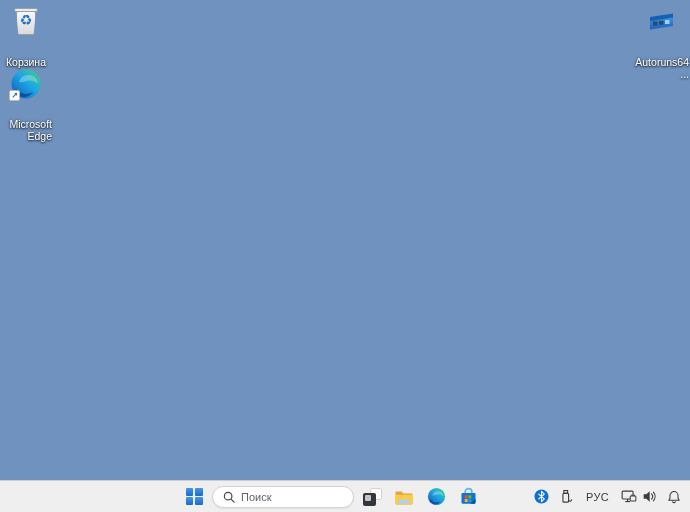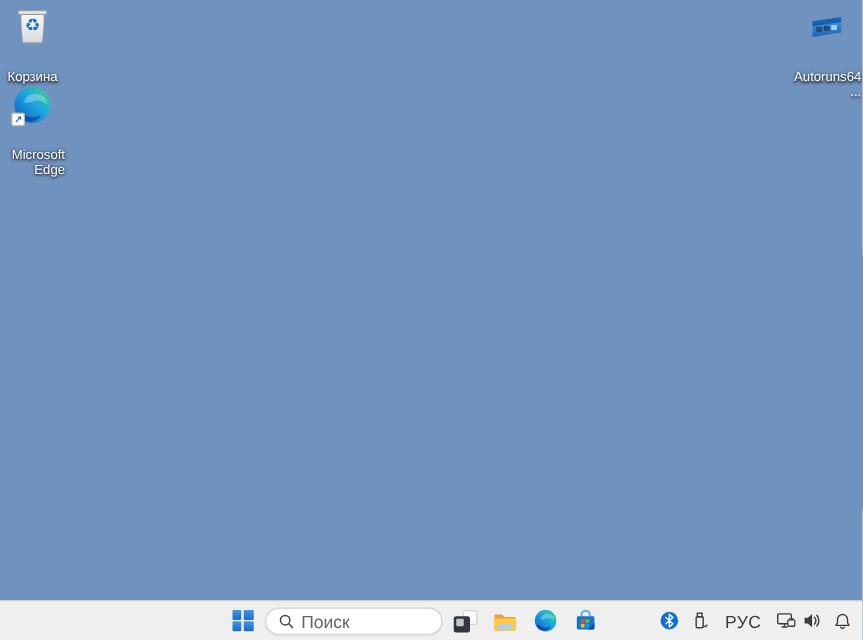--- a/index.html
+++ b/index.html
@@ -79,21 +79,21 @@
   .win-logo span { background:linear-gradient(180deg,#4596ea,#1b6ac9); border-radius:1px; }
 
   
   .search-pill {
     width:142px; height:22px; border-radius:12px;
     background:#fff; border:1px solid #d2d2d2;
     box-shadow:0 1px 2px rgba(0,0,0,.06);
     display:flex; align-items:center; gap:6px; padding:0 10px;
     cursor:pointer;
   }
-  .search-pill .ph { font-size:14px; color:#5f6368; }
+  .search-pill .ph { font-size:11px; color:#5f6368; }
 
   
   .tv-art { position:relative; width:19px; height:18px; }
   .tv-back {
     position:absolute; right:0; top:0; width:12px; height:12px;
     background:#fbfbfb; border:1px solid #d3d3d3; border-radius:2px;
   }
   .tv-front {
     position:absolute; left:0; bottom:0; width:13px; height:13px;
     background:#33363d; border-radius:2px;
@@ -105,21 +105,21 @@
 
   
   .tb-tray {
     position:absolute; right:4px; top:0; height:100%;
     display:flex; align-items:center;
   }
   .tray-btn {
     height:28px; display:flex; align-items:center; justify-content:center;
     padding:0 5px; border-radius:4px; cursor:pointer; gap:5px;
   }
-  .lang { font-size:14px; color:#3b3b3b; letter-spacing:.3px; padding:0 7px;text-align:right; }
+  .lang { font-size:11px; color:#3b3b3b; letter-spacing:.3px; padding:0 7px;text-align:right; }
   .clock {
     font-size:10px; color:#3a3a3a; text-align:right; line-height:1.25; padding:0 7px;
   }
 </style>
 </head>
 <body>
 
 <div class="desktop" style="background: rgb(112, 146, 190);">
 
   <div class="desk-icon" id="icon-recycle">

